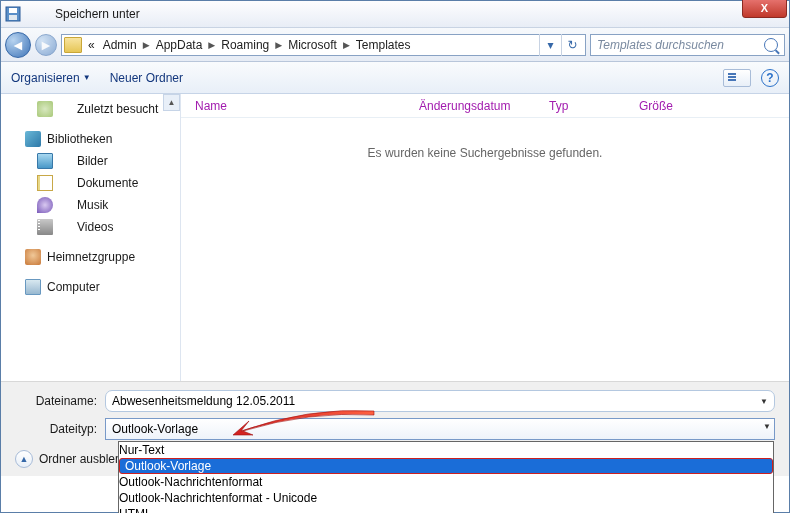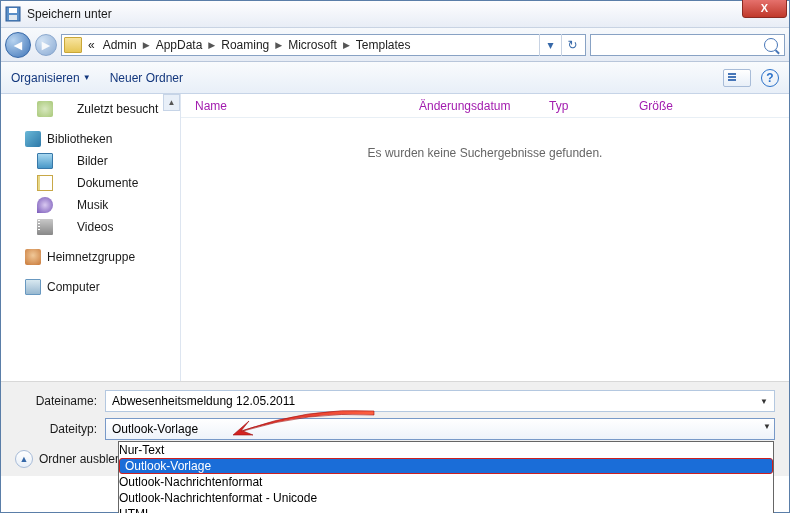--- a/index.html
+++ b/index.html
@@ -1,20 +1,20 @@
 <!DOCTYPE html>
 <html><head>
 <meta charset="utf-8">
 <style>
 * { box-sizing: border-box; margin: 0; padding: 0; font-family: "Segoe UI", Tahoma, sans-serif; font-size: 12px; }
 body { background: #f0f0f0; width: 790px; height: 513px; overflow: hidden; position: relative; }
 
 .window { position: absolute; inset: 0; background: #fff; border: 1px solid #5a7ea8; }
 
-.titlebar { height: 27px; background: linear-gradient(#fdfdfe, #e8edf6); display: flex; align-items: center; padding: 0 4px; border-bottom: 1px solid #c8d3e3; position: relative; }
+.titlebar { height: 27px; background: linear-gradient(#fdfdfe, #e8edf6); display: flex; align-items: center; padding: 0 4px; border-bottom: 1px solid #c8d3e3; position: relative; gap: 28px; }
 .titlebar .icon { width: 16px; height: 16px; margin-right: 6px; }
 .titlebar .title { color: #1a1a1a; flex: 1; }
 .close-btn { position: absolute; right: 2px; top: -3px; width: 45px; height: 20px; background: linear-gradient(#e77470, #c0392b); border: 1px solid #8b2a22; border-radius: 0 0 3px 3px; color: #fff; display: flex; align-items: center; justify-content: center; font-size: 11px; font-weight: bold; }
 
 .navbar { height: 34px; background: linear-gradient(#f7f9fc, #e6ecf5); border-bottom: 1px solid #b8c6da; display: flex; align-items: center; padding: 0 4px; gap: 4px; }
 .nav-back, .nav-fwd { width: 26px; height: 26px; border-radius: 50%; background: radial-gradient(circle at 30% 30%, #b8d4f0, #3e74b8); border: 1px solid #3668a8; color: #fff; display: flex; align-items: center; justify-content: center; font-size: 14px; }
 .nav-fwd { opacity: 0.55; width: 22px; height: 22px; }
 .addr-bar { flex: 1; height: 22px; background: #fff; border: 1px solid #88a2c4; display: flex; align-items: center; padding: 0 2px; }
 .addr-folder-icon { width: 18px; height: 16px; background: linear-gradient(#f8e4a0, #e6c656); border: 1px solid #c9a738; border-radius: 1px; margin-right: 2px; }
 .crumb { padding: 0 4px; color: #222; cursor: default; }
@@ -57,21 +57,21 @@
 .col-type { width: 90px; }
 .empty-msg { text-align: center; margin-top: 28px; color: #666; }
 
 .save-panel { background: #f0f0f0; border-top: 1px solid #d8d8d8; padding: 8px 14px 8px 14px; position: relative; }
 .row { display: flex; align-items: center; margin-bottom: 6px; }
 .lbl { width: 90px; text-align: right; padding-right: 8px; color: #1a1a1a; }
 .field { flex: 1; height: 22px; background: #fff; border: 1px solid #b4c8e0; padding: 0 6px; display: flex; align-items: center; }
 .field.combo { border-color: #7899c8; background: linear-gradient(#fff, #eef3fa); position:relative; }
 .field .combo-arrow { position:absolute; right:3px; top:3px; font-size:8px; color:#333; }
 .field .fname-arrow { position:absolute; right:6px; font-size:8px; color:#333; }
-.field.fname { position:relative; }
+.field.fname { position:relative;border-radius:7px; }
 .dropdown { position: absolute; left: 117px; top: 59px; width: 656px; background: #fff; border: 1px solid #666; z-index: 5; }
 .dd-item { padding: 1px 0; cursor: default; }
 .dd-item.selected { background: #1a6dd8; color: #fff; border:1.5px solid #cc2020; border-radius:3px; padding:0px 5px; }
 
 .hide-btn { display: flex; align-items: center; gap: 6px; margin-top: 10px; color:#1a1a1a; }
 .hide-arrow { width:18px; height:18px; border:1px solid #a8bcd8; border-radius:50%; background:linear-gradient(#fff,#e8eff8); display:flex; align-items:center; justify-content:center; font-size:9px; color:#3668a8; }
 
 .arrow-annotation { position: absolute; left: 229px; top: 409px; width: 150px; height: 32px; pointer-events:none; z-index:10; }
 .arrow-annotation svg { width:100%; height:100%; }
 </style>
@@ -102,20 +102,21 @@
         <span class="crumb-sep">▶</span>
       <span class="crumb">Roaming</span>
         <span class="crumb-sep">▶</span>
       <span class="crumb">Microsoft</span>
         <span class="crumb-sep">▶</span>
       <span class="crumb">Templates</span>
       <div class="addr-refresh" style="margin-left:auto">▾</div>
       <div class="addr-refresh">↻</div>
     </div>
     <div class="search-box">
+      <span>Templates durchsuchen</span>
       <span class="search-icon"></span>
     </div>
   </div>
 
   <div class="toolbar">
     <div class="tb-btn">
         <span>Organisieren</span> 
         <span class="tb-drop">▼</span>
       </div>
     <div class="tb-btn">Neuer Ordner</div>

